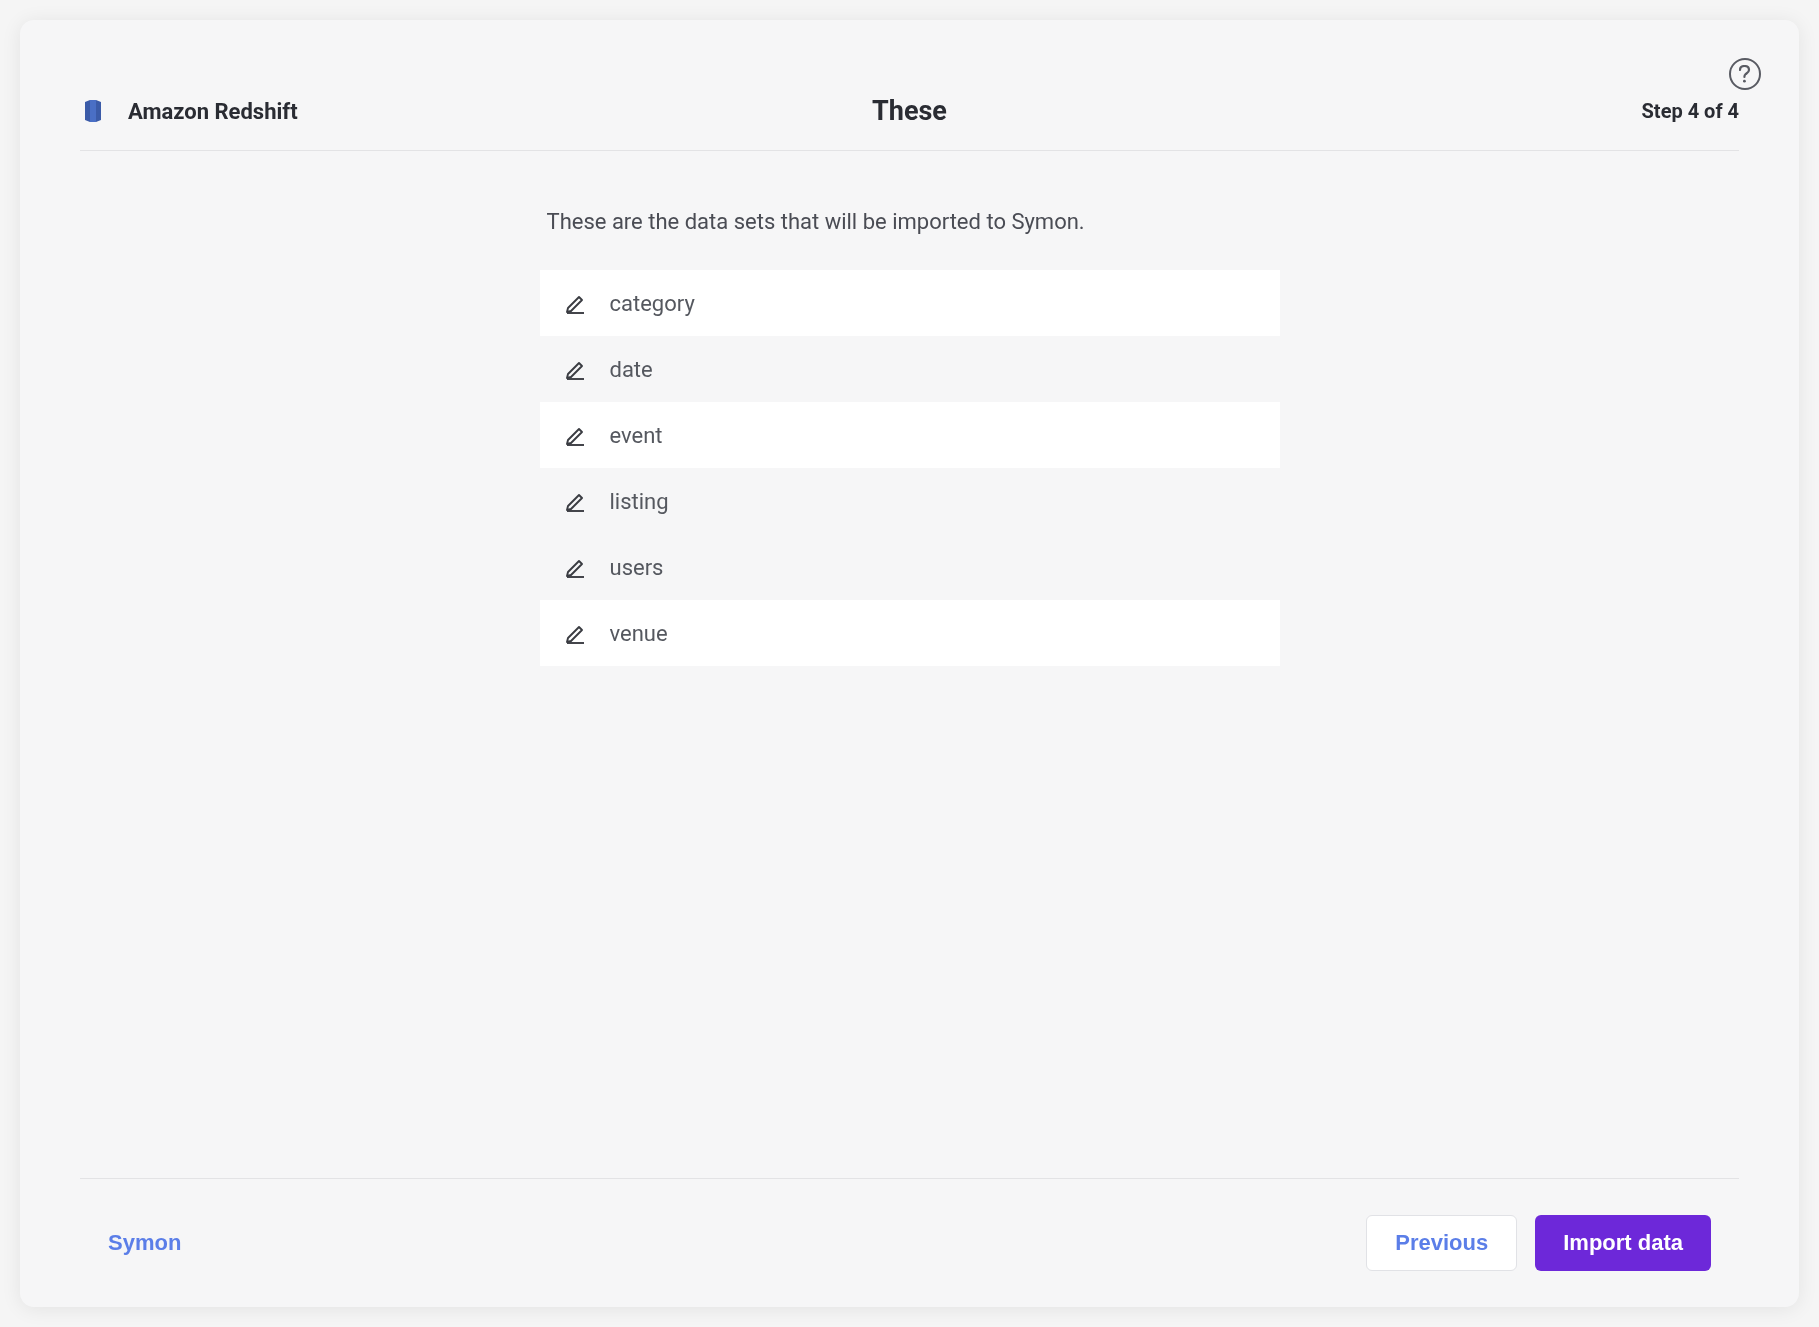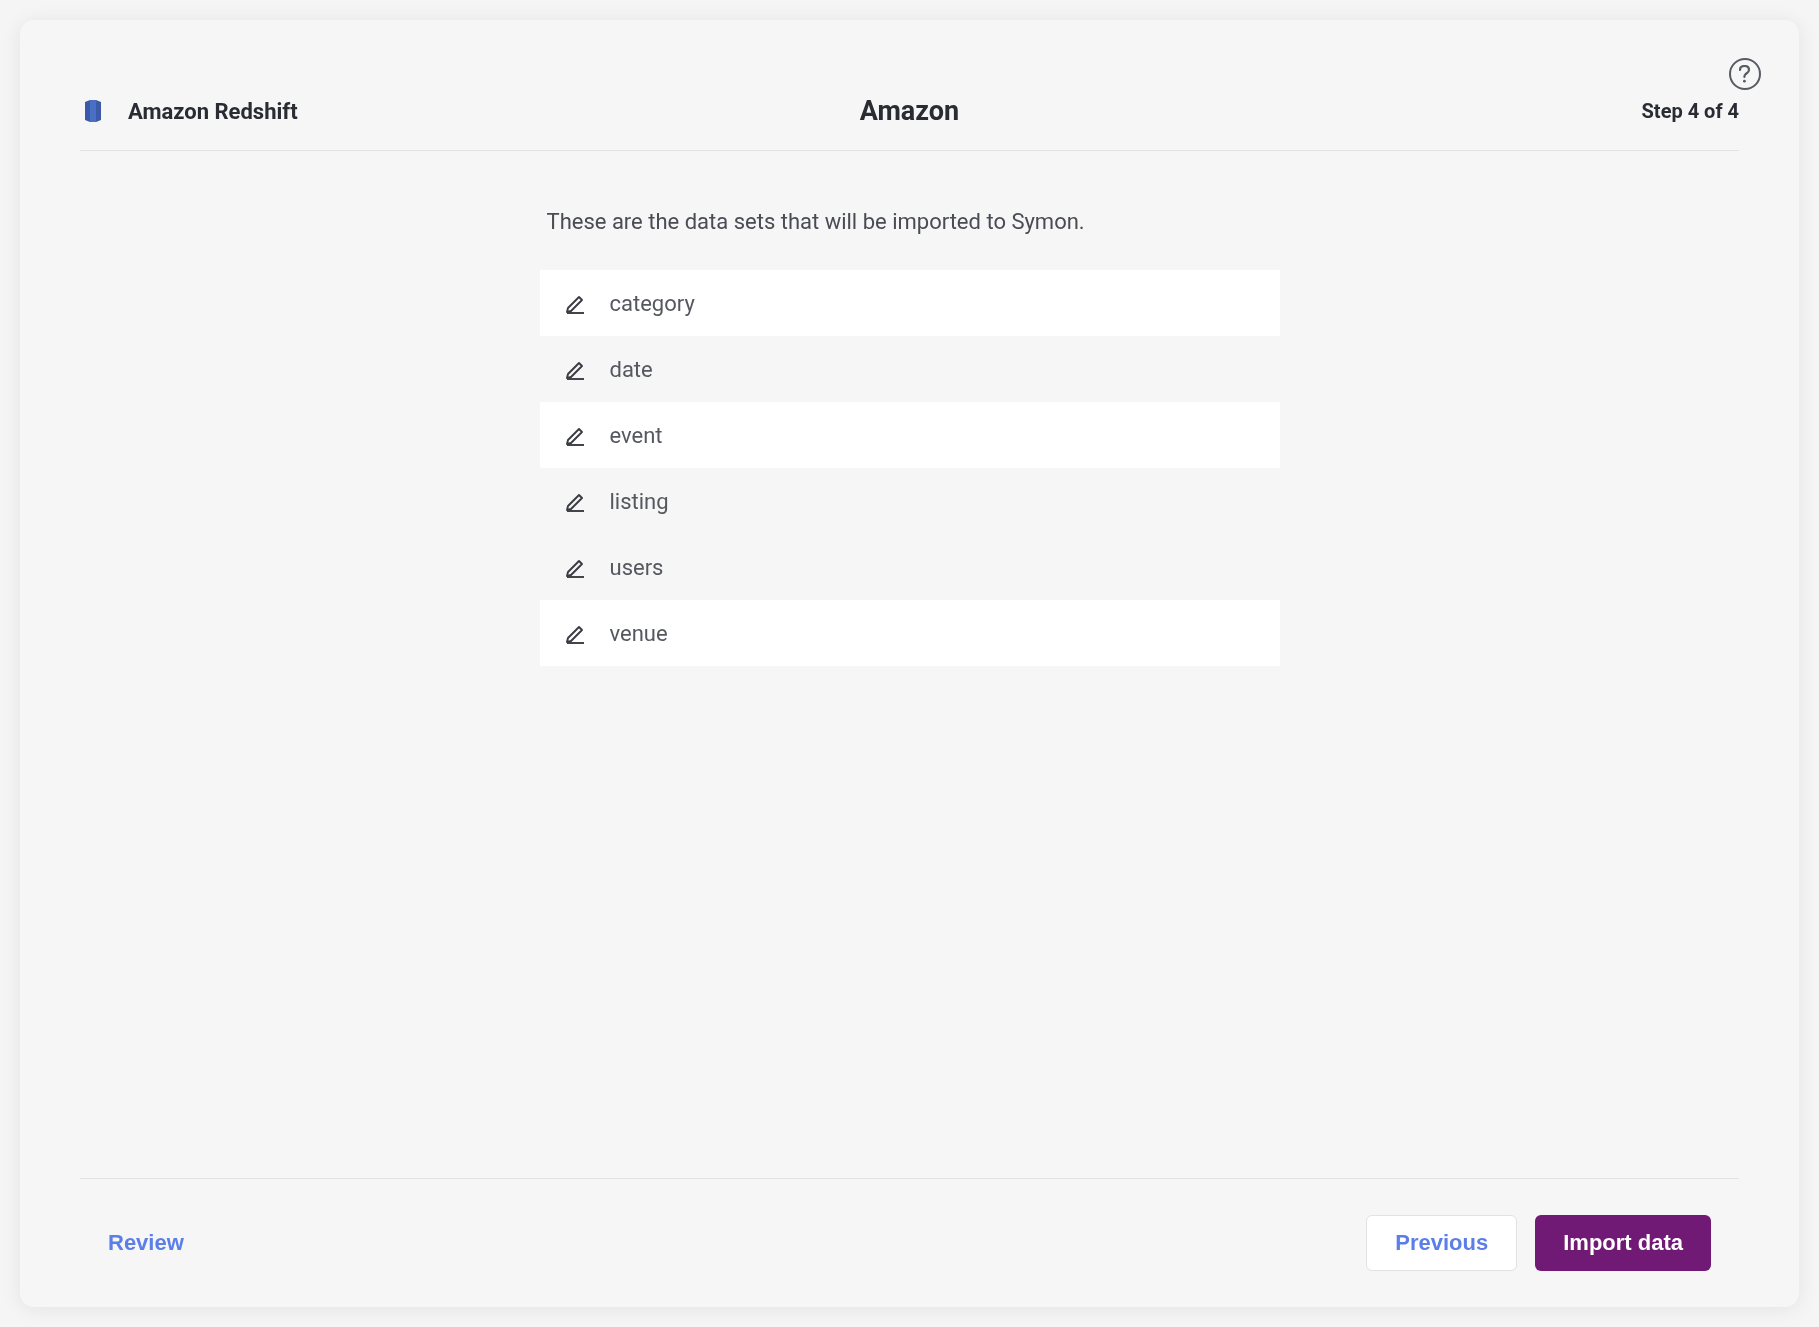--- a/index.html
+++ b/index.html
@@ -180,21 +180,21 @@
       color: #5b7ee8;
       font-size: 22px;
       font-weight: 700;
       padding: 14px 28px;
       border-radius: 6px;
       cursor: pointer;
       margin-left: 16px;
     }
 
     .import-btn {
-      background: #701a75;
+      background: #6d28d9;
       border: none;
       color: #ffffff;
       font-size: 22px;
       font-weight: 700;
       padding: 14px 28px;
       border-radius: 6px;
       cursor: pointer;
     }
   </style>
 </head>
@@ -214,21 +214,21 @@
       <div class="header-left">
         <span class="source-icon">
           <svg width="24" height="26" viewBox="0 0 24 26">
             <polygon points="4,4 4,22 9,24 9,2" fill="#3b5ba8"></polygon>
             <polygon points="9,2 9,24 15,24 15,2" fill="#4a6fc5"></polygon>
             <polygon points="15,2 15,24 20,22 20,4" fill="#3b5ba8"></polygon>
           </svg>
         </span>
         <span class="source-name">Amazon Redshift</span>
       </div>
-      <h1 class="page-title">Amazon</h1>
+      <h1 class="page-title">These</h1>
       <span class="step-indicator">Step 4 of 4</span>
     </div>
   </div>
 
   <div class="content">
     <div class="content-inner">
       <p class="intro-text">These are the data sets that will be imported to Symon.</p>
 
       <div class="dataset-list">
 
@@ -291,20 +291,20 @@
             </svg>
           </span>
           <span class="dataset-name">venue</span>
         </div>
 
       </div>
     </div>
   </div>
 
   <div class="footer">
-    <button class="cancel-btn">Review</button>
+    <button class="cancel-btn">Symon</button>
     <div class="footer-right">
       <button class="previous-btn">Previous</button>
       <button class="import-btn">Import data</button>
     </div>
   </div>
 
 </div>
 
 </body></html>

